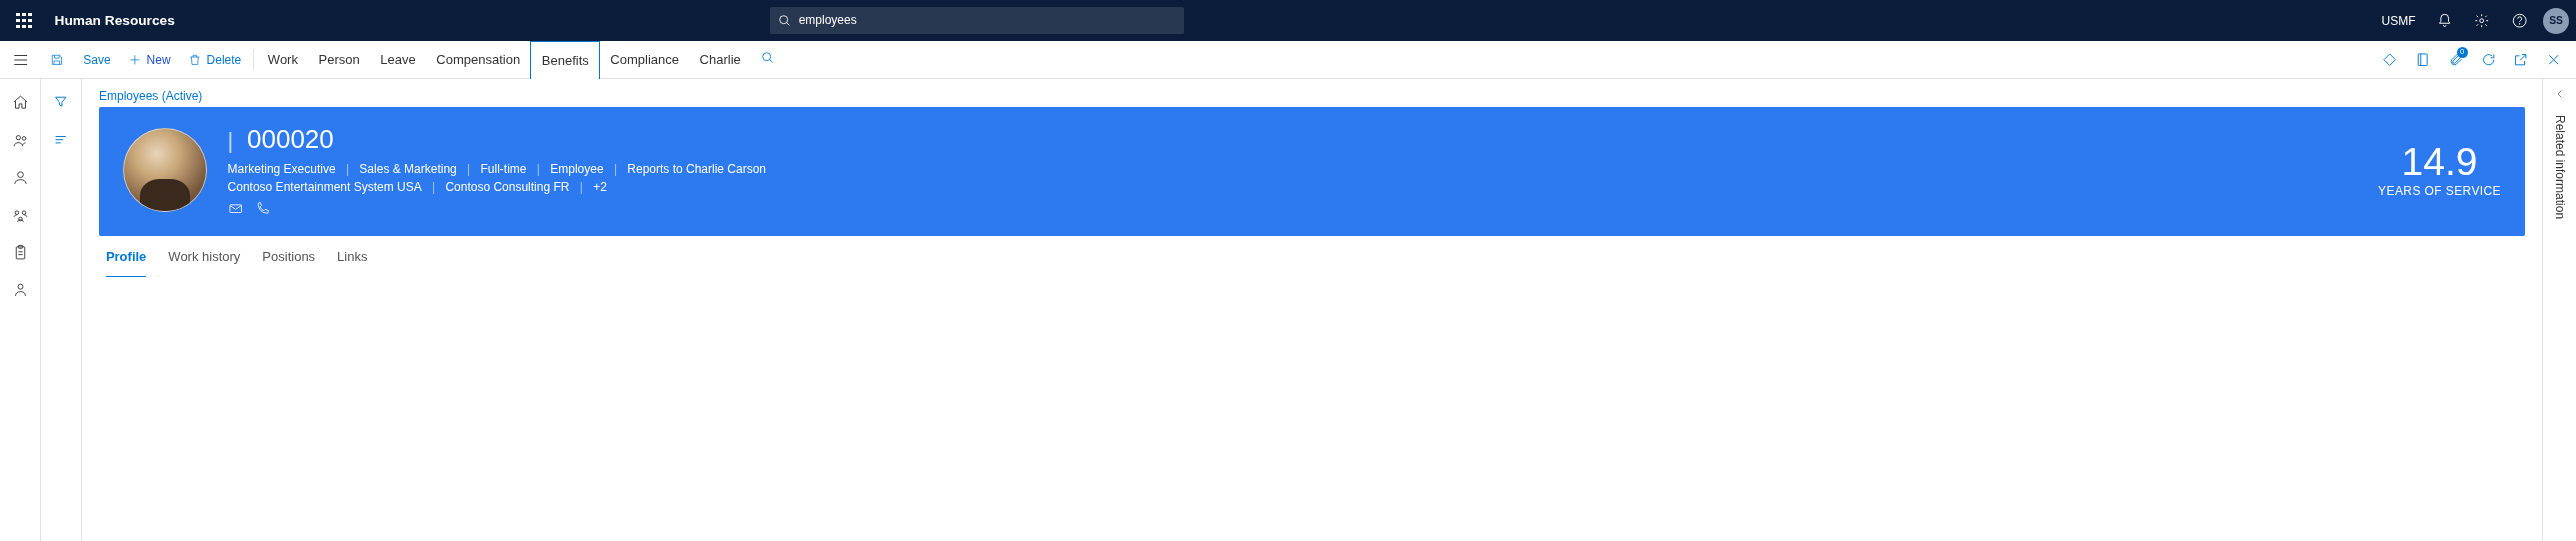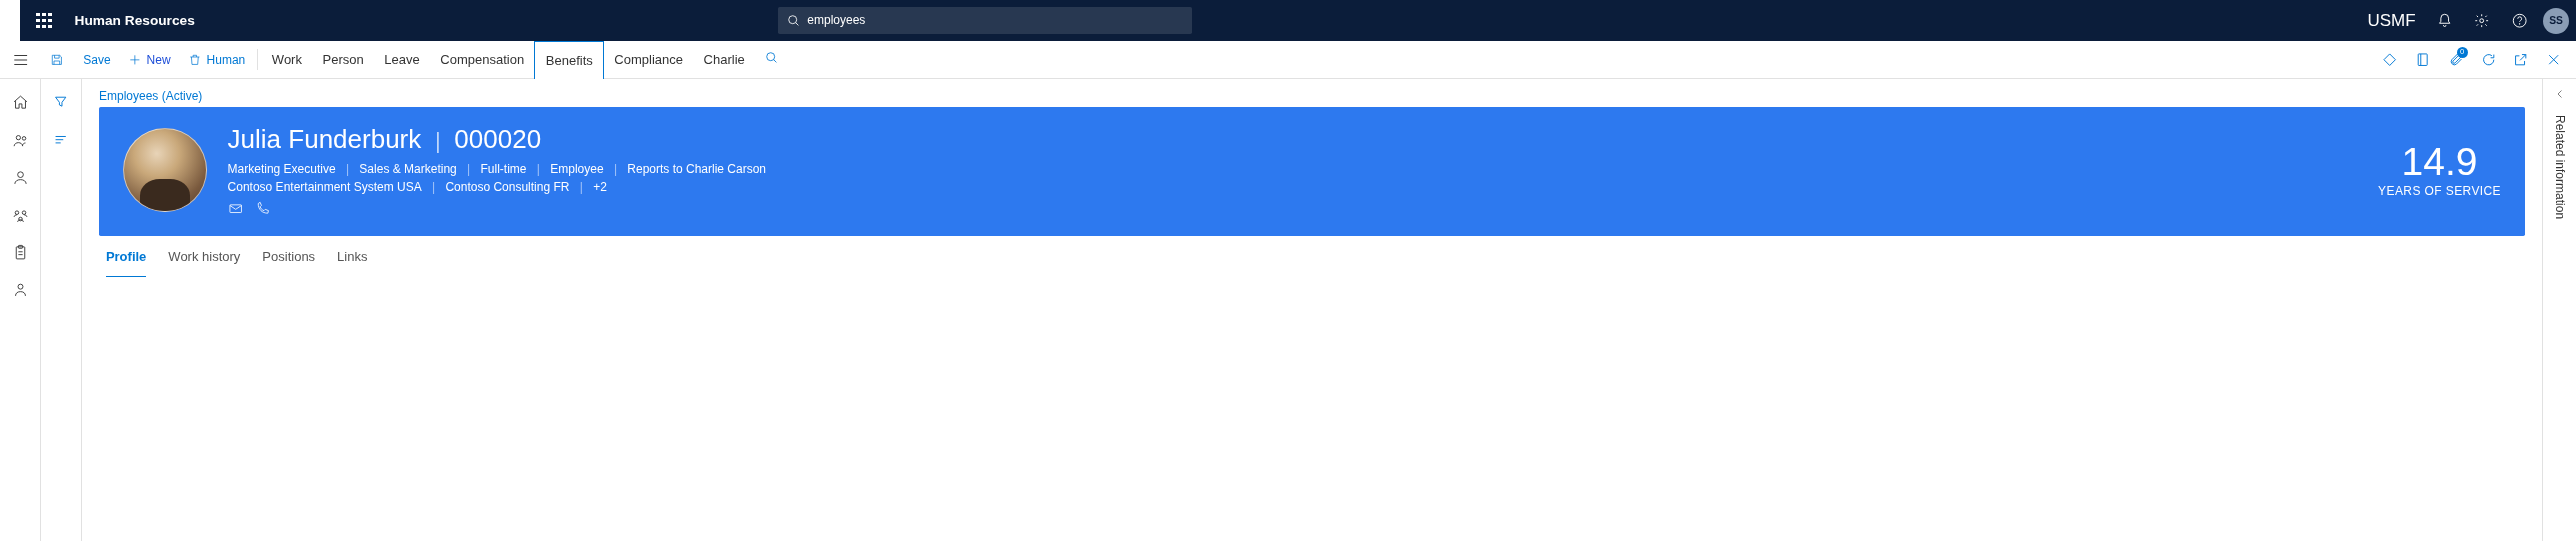--- a/index.html
+++ b/index.html
@@ -5,32 +5,31 @@
 * { margin: 0; padding: 0; box-sizing: border-box; font-family: "Segoe UI", -apple-system, sans-serif; }
 body { background: #fff; overflow: hidden; }
 
 .topbar {
   background: #0b1d3a;
   height: 41px;
   display: flex;
   align-items: center;
   color: #fff;
   padding: 0 6.9px;
-  margin-left: 20px;
 }
 .waffle { width: 34px; height: 41px; display:flex; align-items:center; justify-content:center; cursor:pointer; }
 .waffle-dots { display:grid; grid-template-columns:repeat(3,3.4px); grid-template-rows:repeat(3,3.4px); gap:2.6px; }
 .waffle-dots span { width:3.4px; height:3.4px; background:#fff; }
 .app-title { font-size: 13.7px; font-weight:600; margin-left: 13.7px; }
 .searchbox { margin-left: auto; margin-right: auto; position: relative; }
 .searchbox .box { width: 414px; height: 27.4px; background: rgba(255,255,255,0.12); border-radius: 1.7px; display:flex; align-items:center; padding: 0 8.6px; color: #fff; }
 .searchbox svg { width:13.7px; height:13.7px; fill:none; stroke:#fff; stroke-width:1.5; margin-right:6.9px; }
 .searchbox input { background:transparent; border:none; outline:none; color:#fff; font-size:12px; flex:1; }
 .top-right { display:flex; align-items:center; gap: 3.4px; margin-left:auto; }
-.top-right .txt { font-size:17px; padding: 0 8.6px; }
+.top-right .txt { font-size:12px; padding: 0 8.6px; }
 .top-icon { width:34px; height:34px; display:flex; align-items:center; justify-content:center; cursor:pointer; }
 .top-icon svg { width:15.4px; height:15.4px; stroke:#fff; fill:none; stroke-width:1.5; }
 .avatar-circle { width:26px; height:26px; border-radius:50%; background:#8a9db5; color:#0b1d3a; display:flex; align-items:center; justify-content:center; font-size:10.3px; font-weight:600; margin-left:3.4px; cursor:pointer; }
 
 .commandbar {
   height: 38px;
   border-bottom: 0.9px solid #e1e1e1;
   display:flex;
   align-items:center;
   padding: 0 6.9px 0 0;
@@ -182,21 +181,21 @@
         <line x1="4" y1="12" x2="20" y2="12"></line>
       </svg>
     <span>New</span>
   </div>
   <div class="cmd-item del">
     <svg viewBox="0 0 24 24">
         <path d="M4 7h16"></path>
         <path d="M9 7V4h6v3"></path>
         <path d="M6 7l1 13h10l1-13"></path>
       </svg>
-    <span>Human</span>
+    <span>Delete</span>
   </div>
   <div class="cmd-divider"></div>
   <div id="cmd-tabs" style="display:flex;">
       <div class="cmd-tab">Work</div>
       <div class="cmd-tab">Person</div>
       <div class="cmd-tab">Leave</div>
       <div class="cmd-tab">Compensation</div>
       <div class="cmd-tab selected">Benefits</div>
       <div class="cmd-tab">Compliance</div>
       <div class="cmd-tab">Charlie</div>
@@ -307,21 +306,20 @@
         </svg>
     </div>
   </div>
 
   <div class="content">
     <div class="breadcrumb">Employees (Active)</div>
     <div class="hero">
       <div class="hero-avatar"></div>
       <div class="hero-info">
         <div class="hero-title">
-          <span class="hero-name">Julia Funderburk</span>
           <span class="title-sep">|</span>
           <span class="hero-id">000020</span>
         </div>
         <div class="meta-row" id="meta1">
             <span>Marketing Executive</span>
             <span class="meta-sep">|</span>
             <span>Sales &amp; Marketing</span>
             <span class="meta-sep">|</span>
             <span>Full-time</span>
             <span class="meta-sep">|</span>

